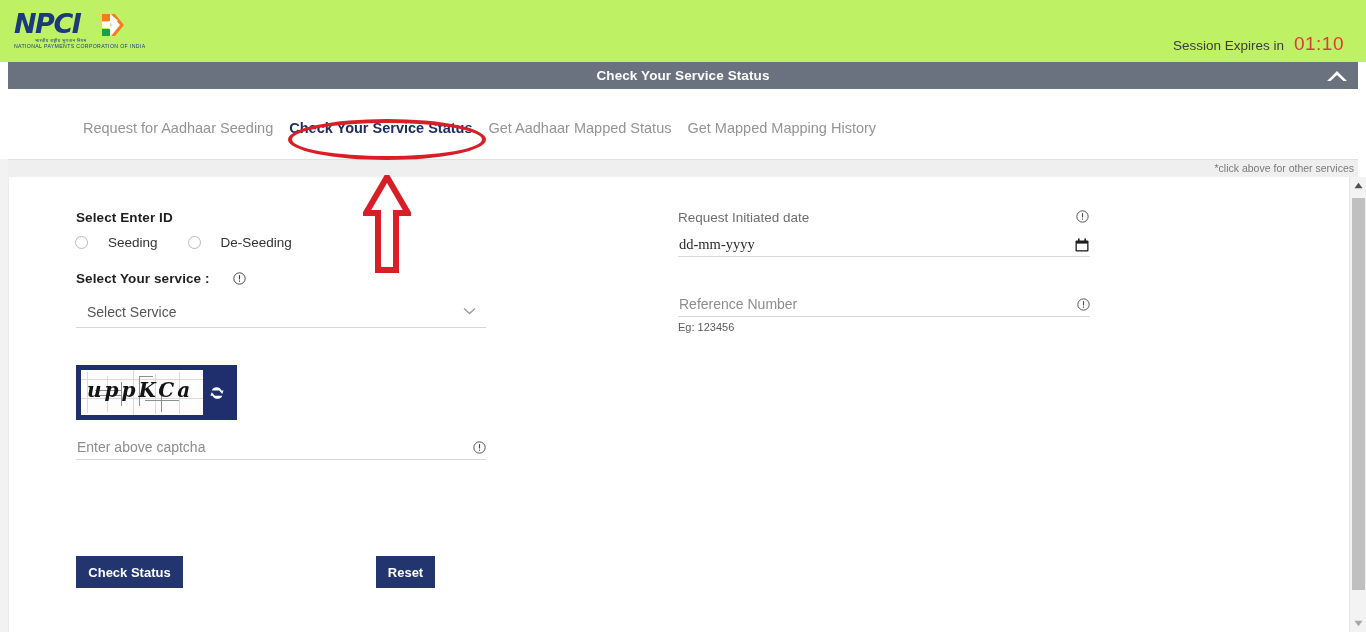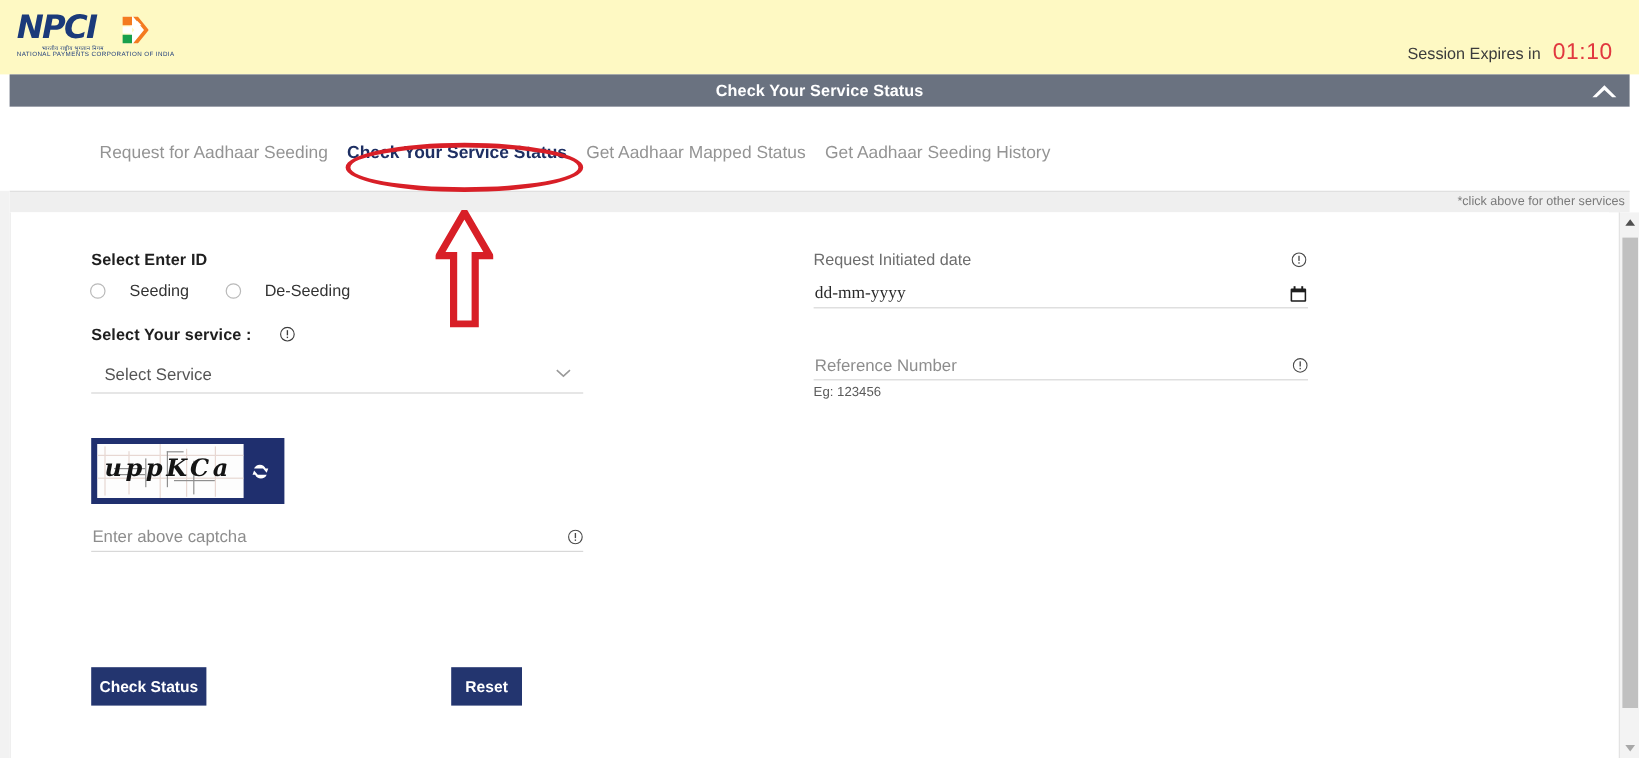--- a/index.html
+++ b/index.html
@@ -7,21 +7,21 @@
     width: 1366px; height: 632px;
     font-family: "Liberation Sans", sans-serif;
     background: #ffffff;
     overflow: hidden;
   }
 
   
   .topbar {
     position: absolute; left: 0; top: 0;
     width: 1366px; height: 62px;
-    background: #fef9c3;
+    background: #bef264;
   }
   .logo-wrap {
     position: absolute; left: 10px; top: 10px;
     width: 130px; height: 42px;
   }
   .logo-npci {
     font-family: "DejaVu Sans", sans-serif;
     font-size: 27px; font-weight: 700; font-style: italic;
     letter-spacing: -1.5px;
     color: #1b3a7a;
@@ -240,21 +240,21 @@
   <svg class="banner-chevron" viewBox="0 0 22 16">
     <polygon points="11,3 21,13 17.5,13 11,7 4.5,13 1,13" fill="#ffffff"></polygon>
   </svg>
 </div>
 
 <div class="tabs-card">
   <div class="tabs-row">
     <span class="tab">Request for Aadhaar Seeding</span>
     <span class="tab active">Check Your Service Status</span>
     <span class="tab">Get Aadhaar Mapped Status</span>
-    <span class="tab">Get Aadhaar Seeding History</span>
+    <span class="tab">Get Mapped Mapping History</span>
   </div>
 </div>
 
 <div class="strip">
   <span class="strip-note">*click above for other services</span>
 </div>
 
 <div class="gutter-left"></div>
 
 <div class="main-card">
@@ -318,21 +318,21 @@
 
   <div class="under-input" style="position:absolute;left:67px;top:253px;">
     <span class="ph">Enter above captcha</span>
     <svg class="info-ic right-ic" viewBox="0 0 14 14">
       <circle cx="7" cy="7" r="6.1" fill="none" stroke="#4a4a4a" stroke-width="1"></circle>
       <rect x="6.4" y="3.4" width="1.2" height="4.6" fill="#4a4a4a"></rect>
       <rect x="6.4" y="9.2" width="1.2" height="1.3" fill="#4a4a4a"></rect>
     </svg>
   </div>
 
-  <button class="btn" style="position:absolute;left:67px;top:379px;width:96px;">Check Status</button>
+  <button class="btn" style="position:absolute;left:67px;top:379px;width:107px;">Check Status</button>
   <button class="btn" style="position:absolute;left:367px;top:379px;width:59px;">Reset</button>
 
   <div style="position:absolute;left:669px;top:31px;width:412px;">
     <span class="date-label">Request Initiated date</span>
     <svg class="info-ic" style="position:absolute;right:1px;top:2px;" viewBox="0 0 14 14">
       <circle cx="7" cy="7" r="6.1" fill="none" stroke="#4a4a4a" stroke-width="1"></circle>
       <rect x="6.4" y="3.4" width="1.2" height="4.6" fill="#4a4a4a"></rect>
       <rect x="6.4" y="9.2" width="1.2" height="1.3" fill="#4a4a4a"></rect>
     </svg>
   </div>

